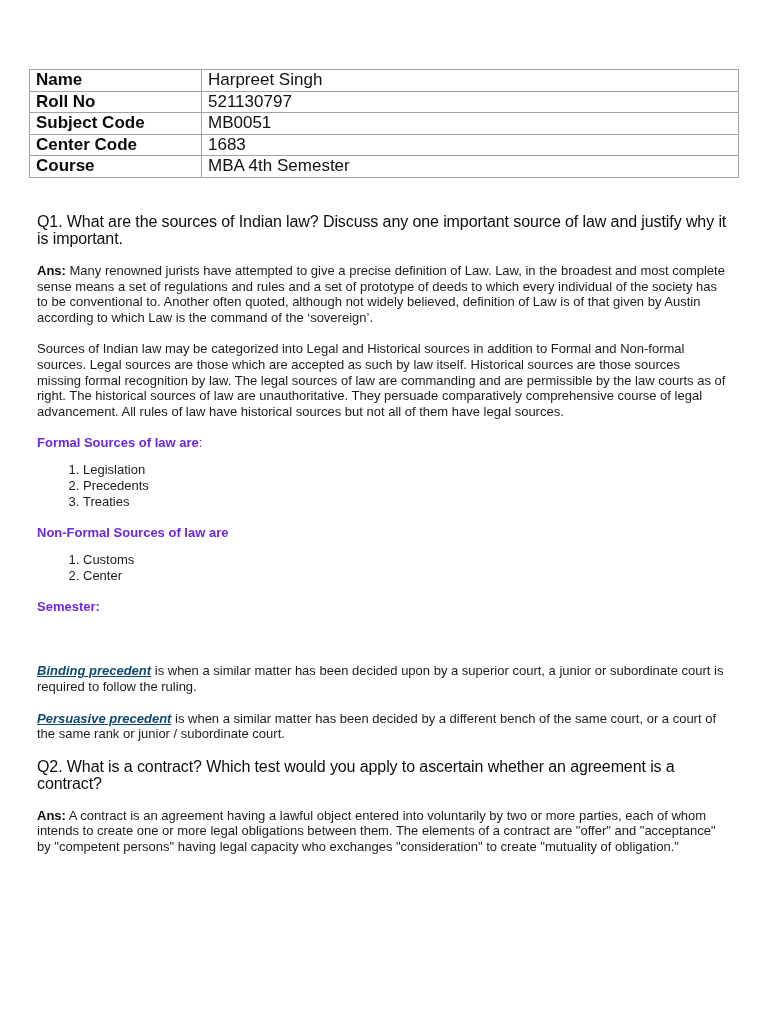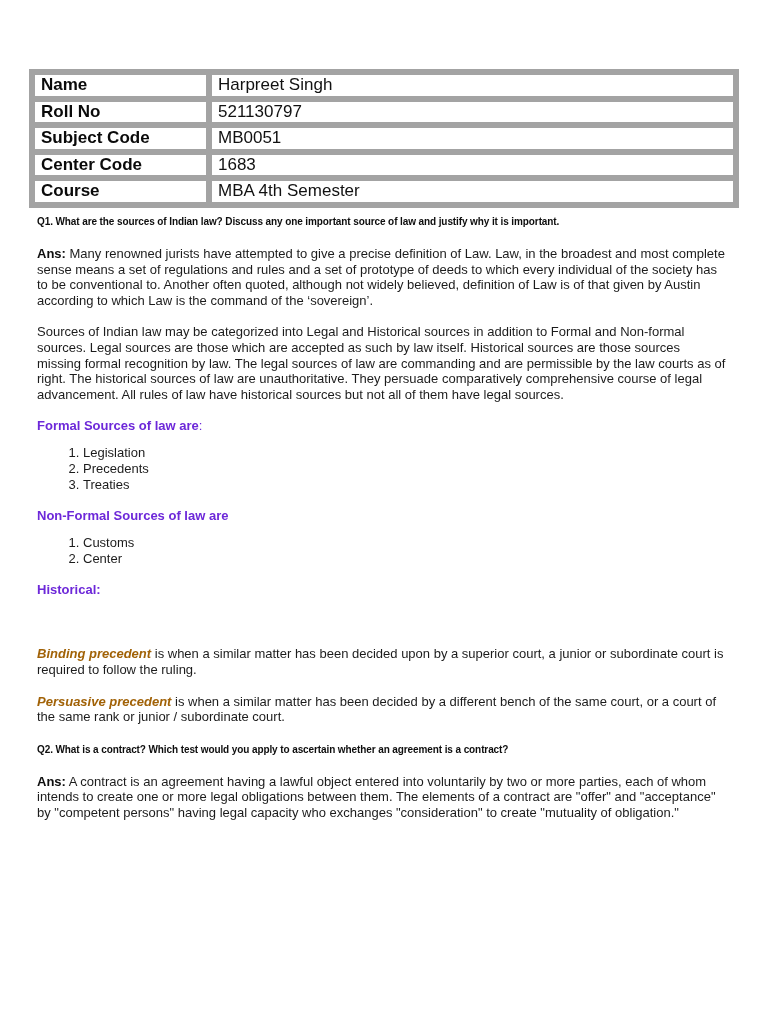--- a/index.html
+++ b/index.html
@@ -8,32 +8,32 @@
     font-family: "Liberation Sans", sans-serif; color: #111;
   }
   .page { position: absolute; left: 0; top: 0; width: 768px; height: 1024px; }
 
   
   .info-table {
     position: absolute; left: 29px; top: 69px; width: 710px;
     border-collapse: collapse; table-layout: fixed;
   }
   .info-table td {
-    border: 6px solid #a3a3a3; height: 20.5px; padding: 0 6px;
+    border: 1px solid #a3a3a3; height: 20.5px; padding: 0 6px;
     font-size: 17px; line-height: 20px; vertical-align: middle;
     white-space: nowrap; overflow: hidden;
   }
   .info-table td.lbl { width: 159px; font-weight: bold; color: #0a0a0a; }
   .info-table td.val { color: #111; margin-left: 32px; }
 
   .content { position: absolute; left: 37px; top: 213px; width: 690px; font-size: 13px; color: #1c1c1c; }
-  .q { font-weight: bold; font-size: 10px; line-height: 17px; color: #0d0d0d; margin: 0; letter-spacing: -0.1px; }
+  .q { font-weight: normal; font-size: 16px; line-height: 17px; color: #0d0d0d; margin: 0; letter-spacing: -0.1px; }
   p { margin: 0; line-height: 15.6px; }
   .b { font-weight: bold; color: #0d0d0d; }
-  .bi { font-weight: bold; font-style: italic; color: #a16207; }
+  .bi { font-weight: bold; font-style: italic; color: #0c4a6e; text-decoration: underline; }
   .i { font-style: italic; }
   .gap { height: 16px; }
   .gap-s { height: 11px; }
   ol { margin: 0; padding: 0 0 0 46px; line-height: 15.6px; }
   ol li { padding-left: 0px; }
   .heading { font-weight: bold; color: #6d28d9; line-height: 16px; }
 </style>
 </head>
 <body>
 
@@ -85,21 +85,21 @@
     <div class="gap"></div>
 
     <p class="heading">Non-Formal Sources of law are</p>
     <div class="gap-s"></div>
     <ol>
       <li>Customs</li>
       <li>Center</li>
     </ol>
     <div class="gap"></div>
 
-    <p class="heading">Historical:</p>
+    <p class="heading">Semester:</p>
     <div class="gap"></div>
 
     <div class="gap"></div>
 
     <div class="gap"></div>
 
     <p><span class="bi">Binding precedent</span><span> is when a similar matter has been decided upon by a superior court, a junior or subordinate court is required to follow the ruling.</span></p>
     <div class="gap"></div>
 
     <p><span class="bi">Persuasive precedent</span><span> is when a similar matter has been decided by a different bench of the same court, or a court of the same rank or junior / subordinate court.</span></p>

